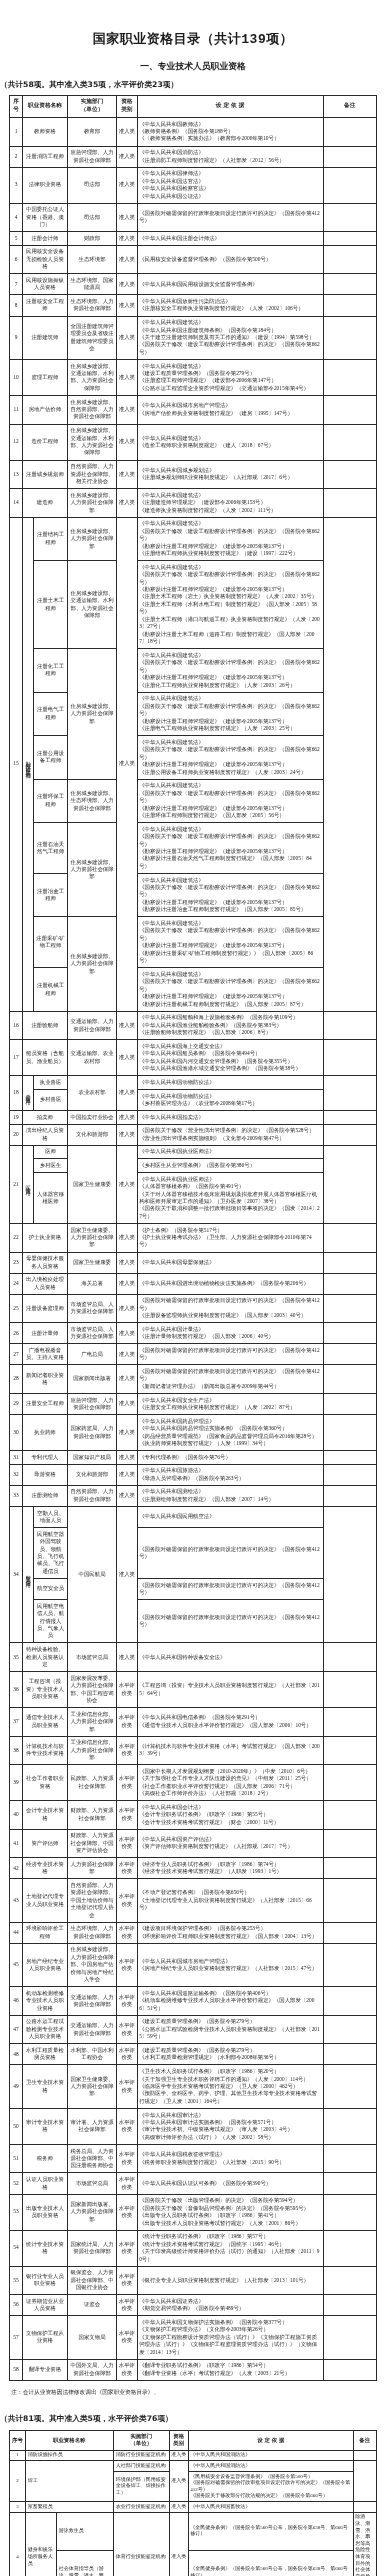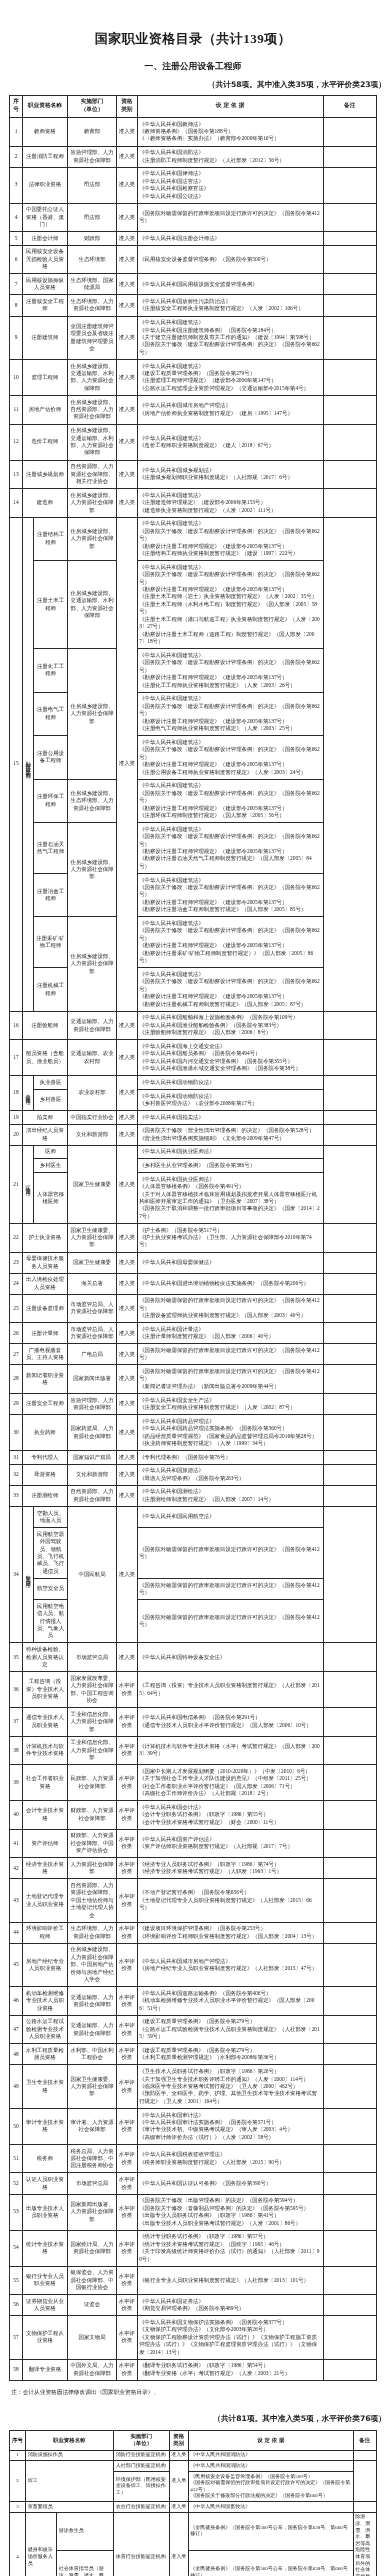--- a/index.html
+++ b/index.html
@@ -1,20 +1,20 @@
 <!DOCTYPE html>
 <html style="font-size:8.2px"><head>
 <meta charset="utf-8">
 <style>
   html,body{margin:0;padding:0;background:#fff;color:#1c1c1c;}
   body{width:386px;min-height:3905px;font-family:"Liberation Serif","DejaVu Serif",serif;}
   .page{padding-top:30px;}
-  .doc-title{font-family:Liberation Serif, serif;font-weight:bold;font-size:13px;text-align:center;letter-spacing:0.5px;margin:0 0 13.4px 0;}
+  .doc-title{font-family:Liberation Mono, monospace;font-weight:bold;font-size:13px;text-align:center;letter-spacing:0.5px;margin:0 0 13.4px 0;}
   .sec-head{font-family:"DejaVu Sans","Liberation Sans",sans-serif;font-weight:bold;font-size:8.8px;text-align:center;margin:0 0 6.2px 0;}
-  .sec-sub{font-family:"DejaVu Sans","Liberation Sans",sans-serif;font-weight:bold;font-size:7.7px;text-align:right;margin:0 0 5.2px 0;}
+  .sec-sub{font-family:"DejaVu Sans","Liberation Sans",sans-serif;font-weight:bold;font-size:7.7px;text-align:left;margin:0 0 5.2px 0;}
   table.qual{border-collapse:collapse;table-layout:fixed;margin:0 auto;width:366px;border:1px solid #2a2a2a;}
   table.qual th,table.qual td{border:0.5px solid #2a2a2a;vertical-align:middle;word-break:break-all;}
   table.qual th{font-family:"DejaVu Sans","Liberation Sans",sans-serif;font-weight:bold;text-align:center;padding:2.6px 1px;white-space:pre-line;}
   #table-1 th{font-size:5.7px;}
   #table-2 th{font-size:5.4px;}
   #table-1 td{font-size:5.4px;line-height:1.38;padding:2.6px 1.5px;}
   #table-2 td{font-size:5px;line-height:1.32;padding:1.5px 1.5px;}
   td.c-no,td.c-cat{text-align:center;}
   td.c-name,td.c-dept,td.c-job,td.c-group{text-align:center;}
   #table-2 td.c-name,#table-2 td.c-job,#table-2 td.c-group,#table-2 td.c-dept{text-align:left;padding-left:2.1px;}
@@ -23,21 +23,21 @@
   td.vert{writing-mode:vertical-rl;text-orientation:upright;text-align:center;letter-spacing:1.5px;padding:3.1px 0;}
   .note-line{font-size:5.7px;margin:8.2px 0 17.5px 11.3px;}
   .sec2-gap{margin-top:13.4px;}
 </style>
 </head>
 <body>
 
 <div class="page">
   <h1 class="doc-title">国家职业资格目录（共计139项）</h1>
 
-  <h2 class="sec-head">一、注册公用设备工程师</h2>
+  <h2 class="sec-head">一、专业技术人员职业资格</h2>
   <h3 class="sec-sub">（共计58项。其中准入类35项，水平评价类23项）</h3>
   <table class="qual" id="table-1">
     <colgroup>
       <col style="width:12.4px">
         <col style="width:11.3px">
         <col style="width:34px">
         <col style="width:49px">
         <col style="width:20.6px">
         <col style="width:186px">
         <col style="width:53px">

